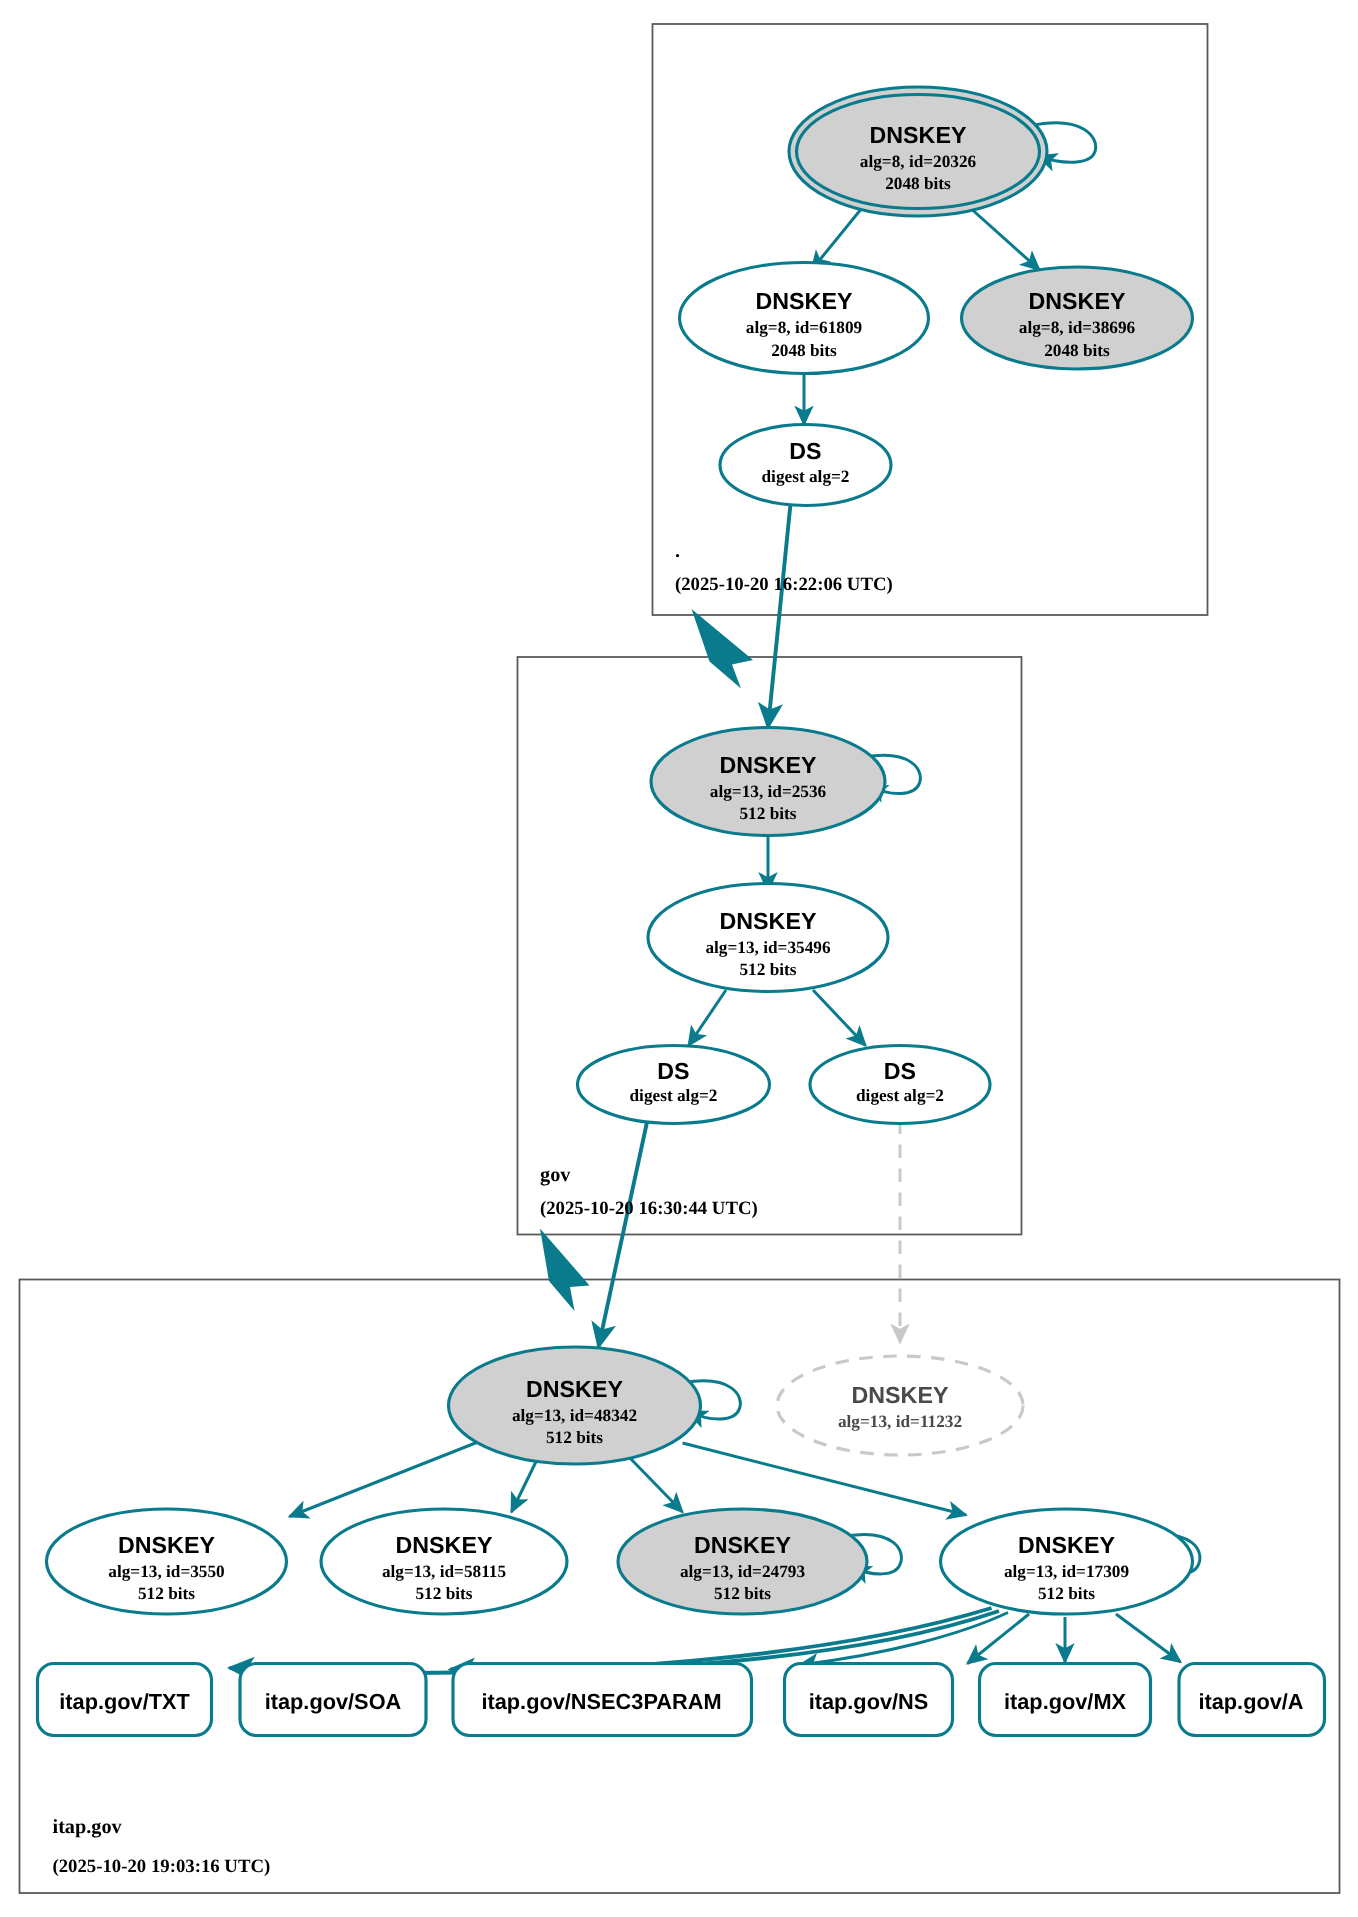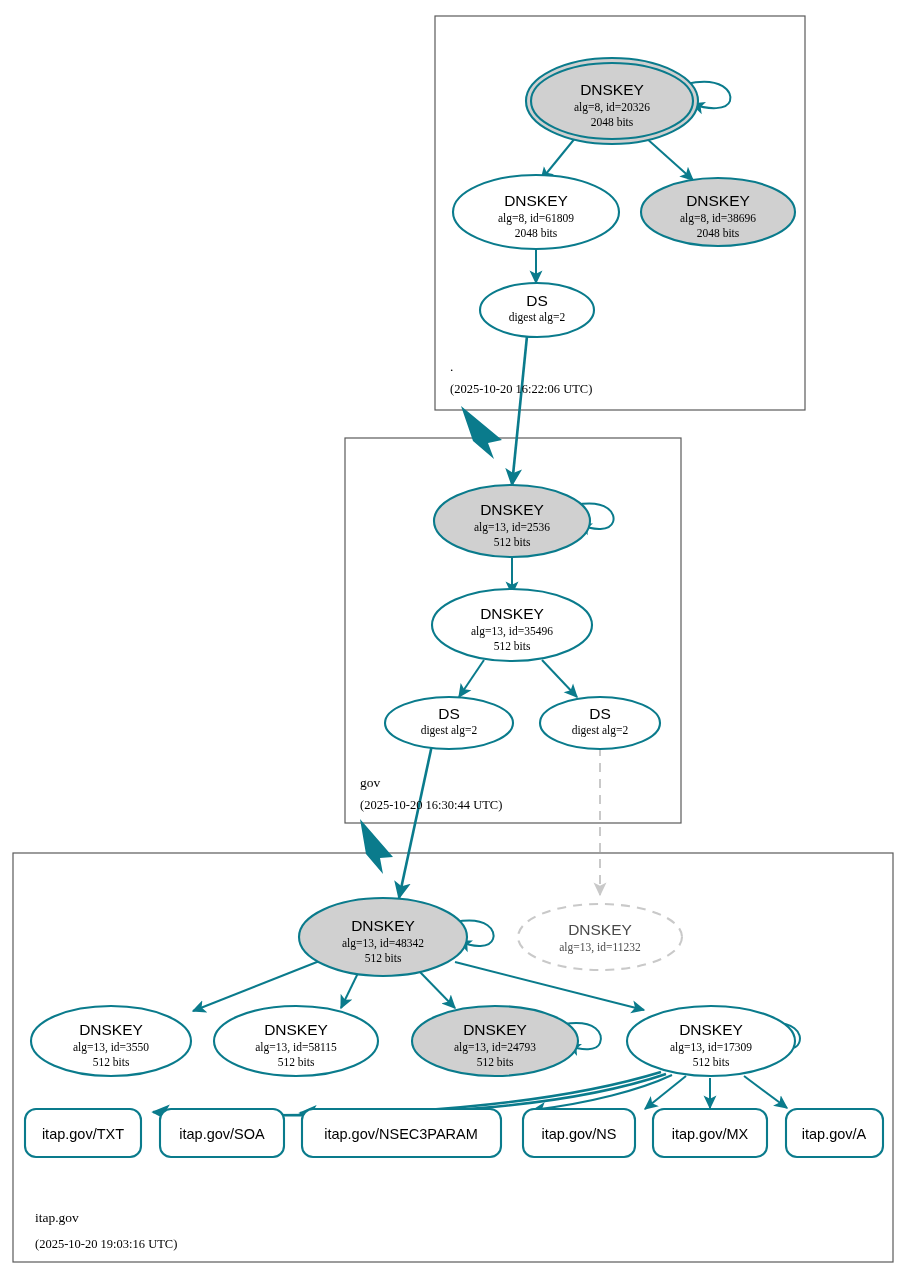--- a/index.html
+++ b/index.html
@@ -9,20 +9,21 @@
   }
   body {
     font-family: "Liberation Sans", sans-serif;
   }
   #canvas {
     position: relative;
     width: 905px;
     height: 1278px;
     background: #ffffff;
     overflow: hidden;
+    font-weight: bold;
   }
   svg#graph {
     position: absolute;
     left: 0;
     top: 0;
     width: 905px;
     height: 1278px;
   }
   .zone-box {
     fill: none;

